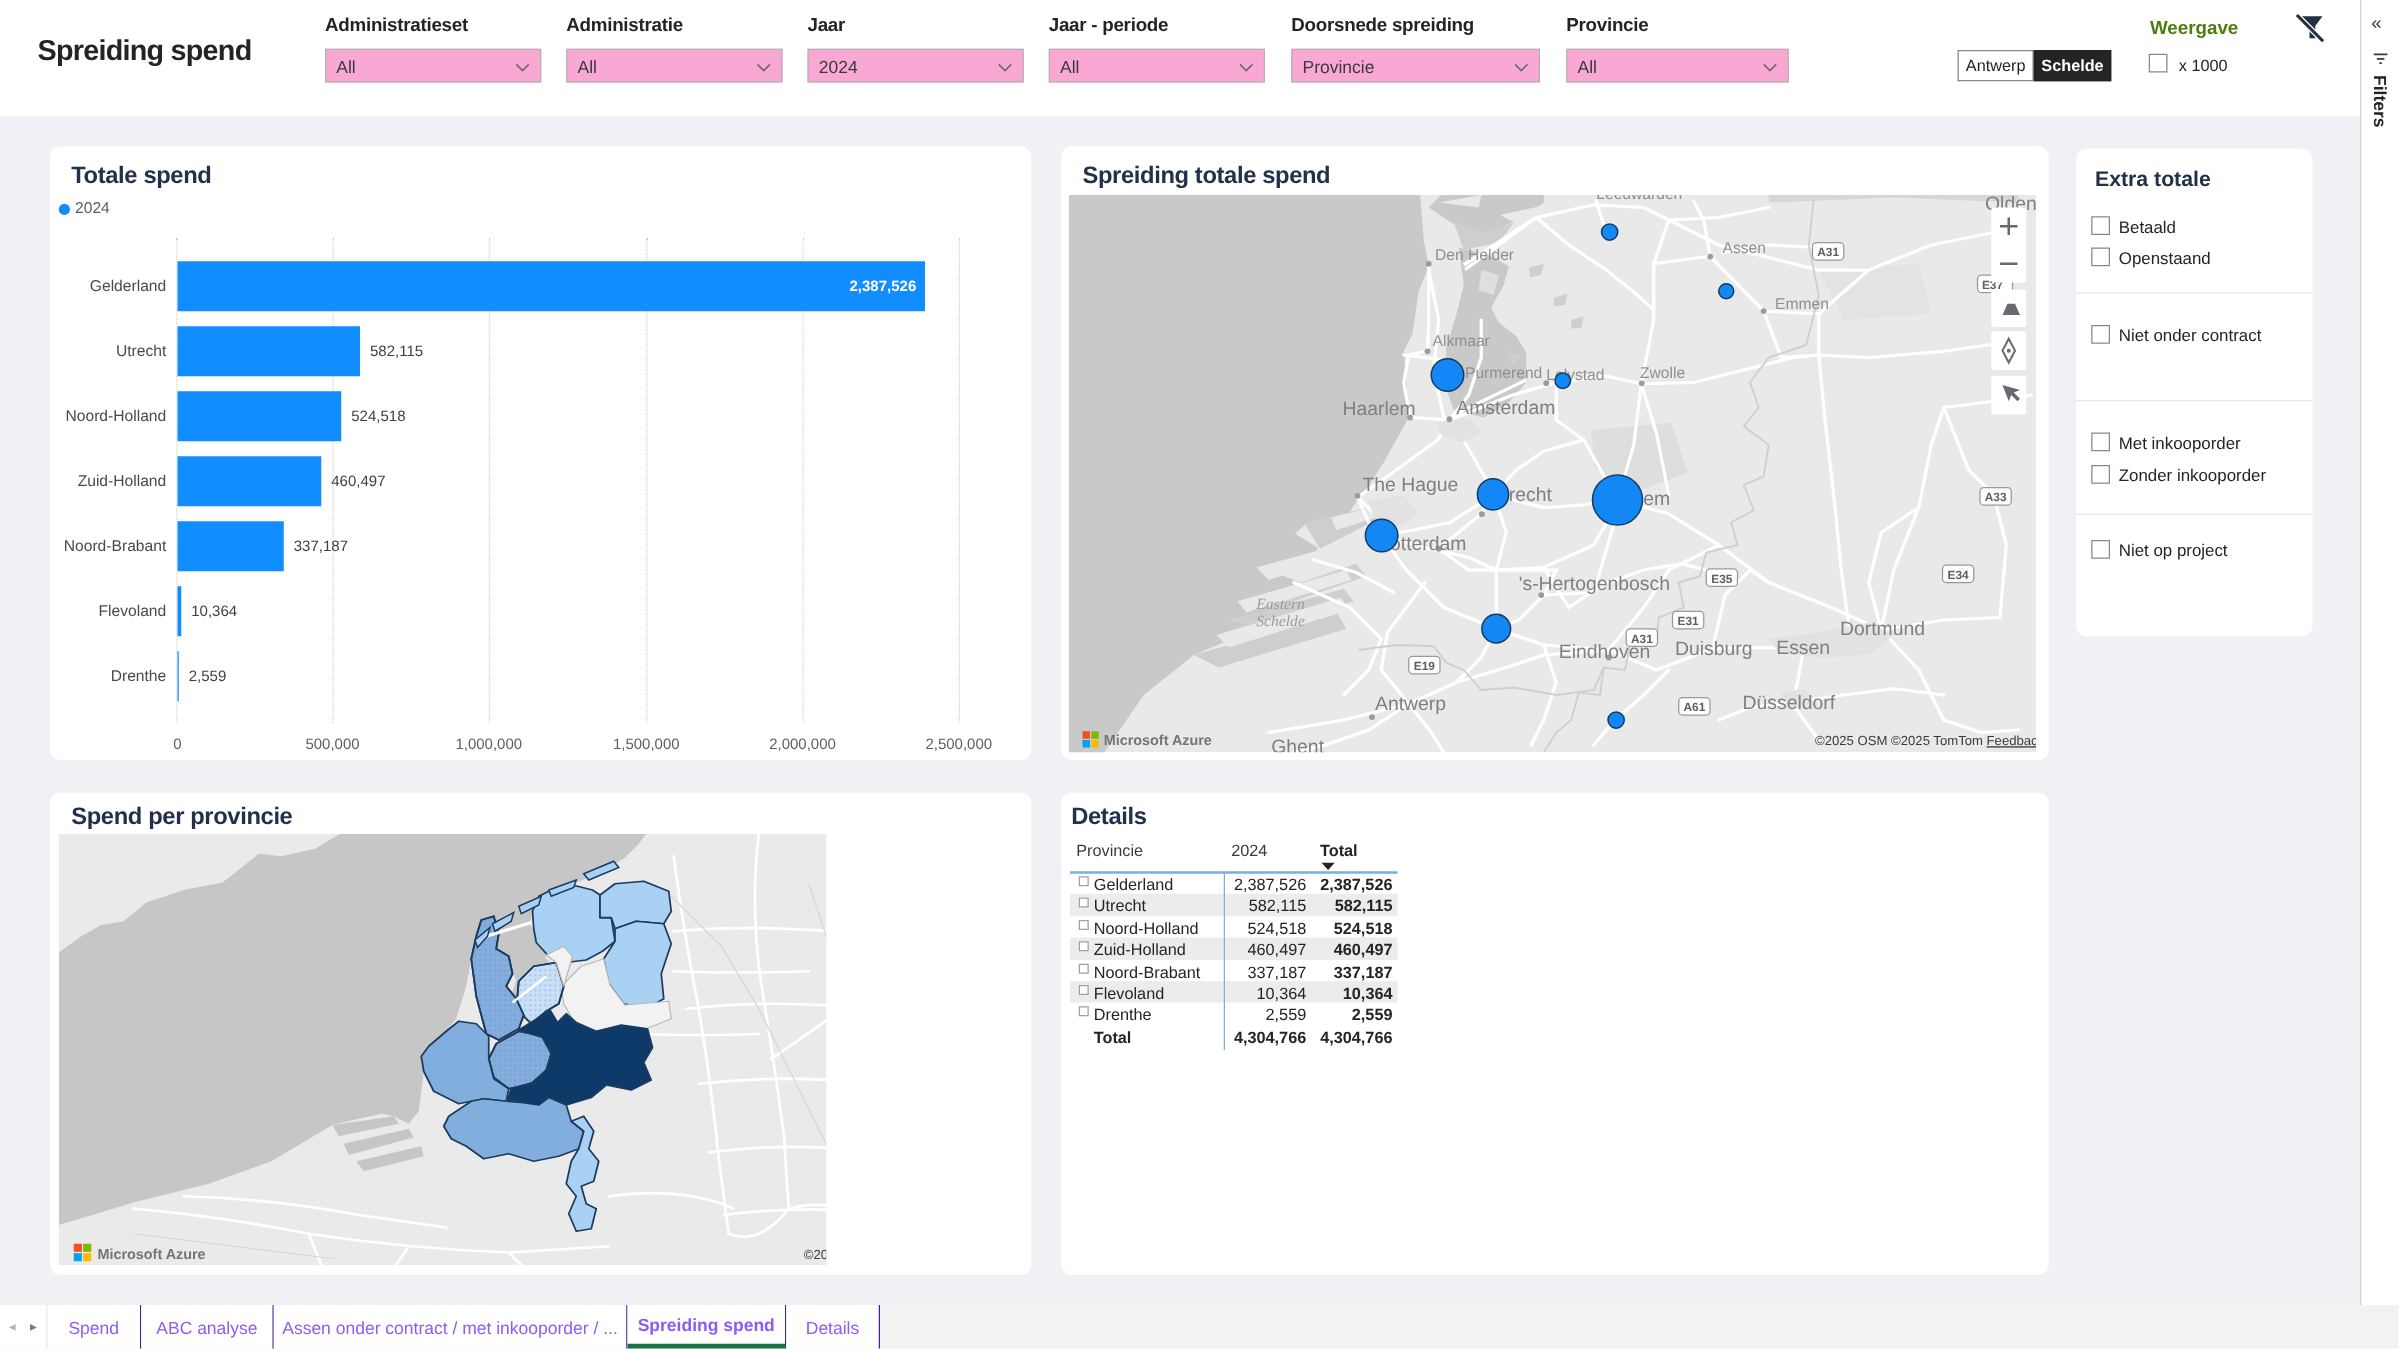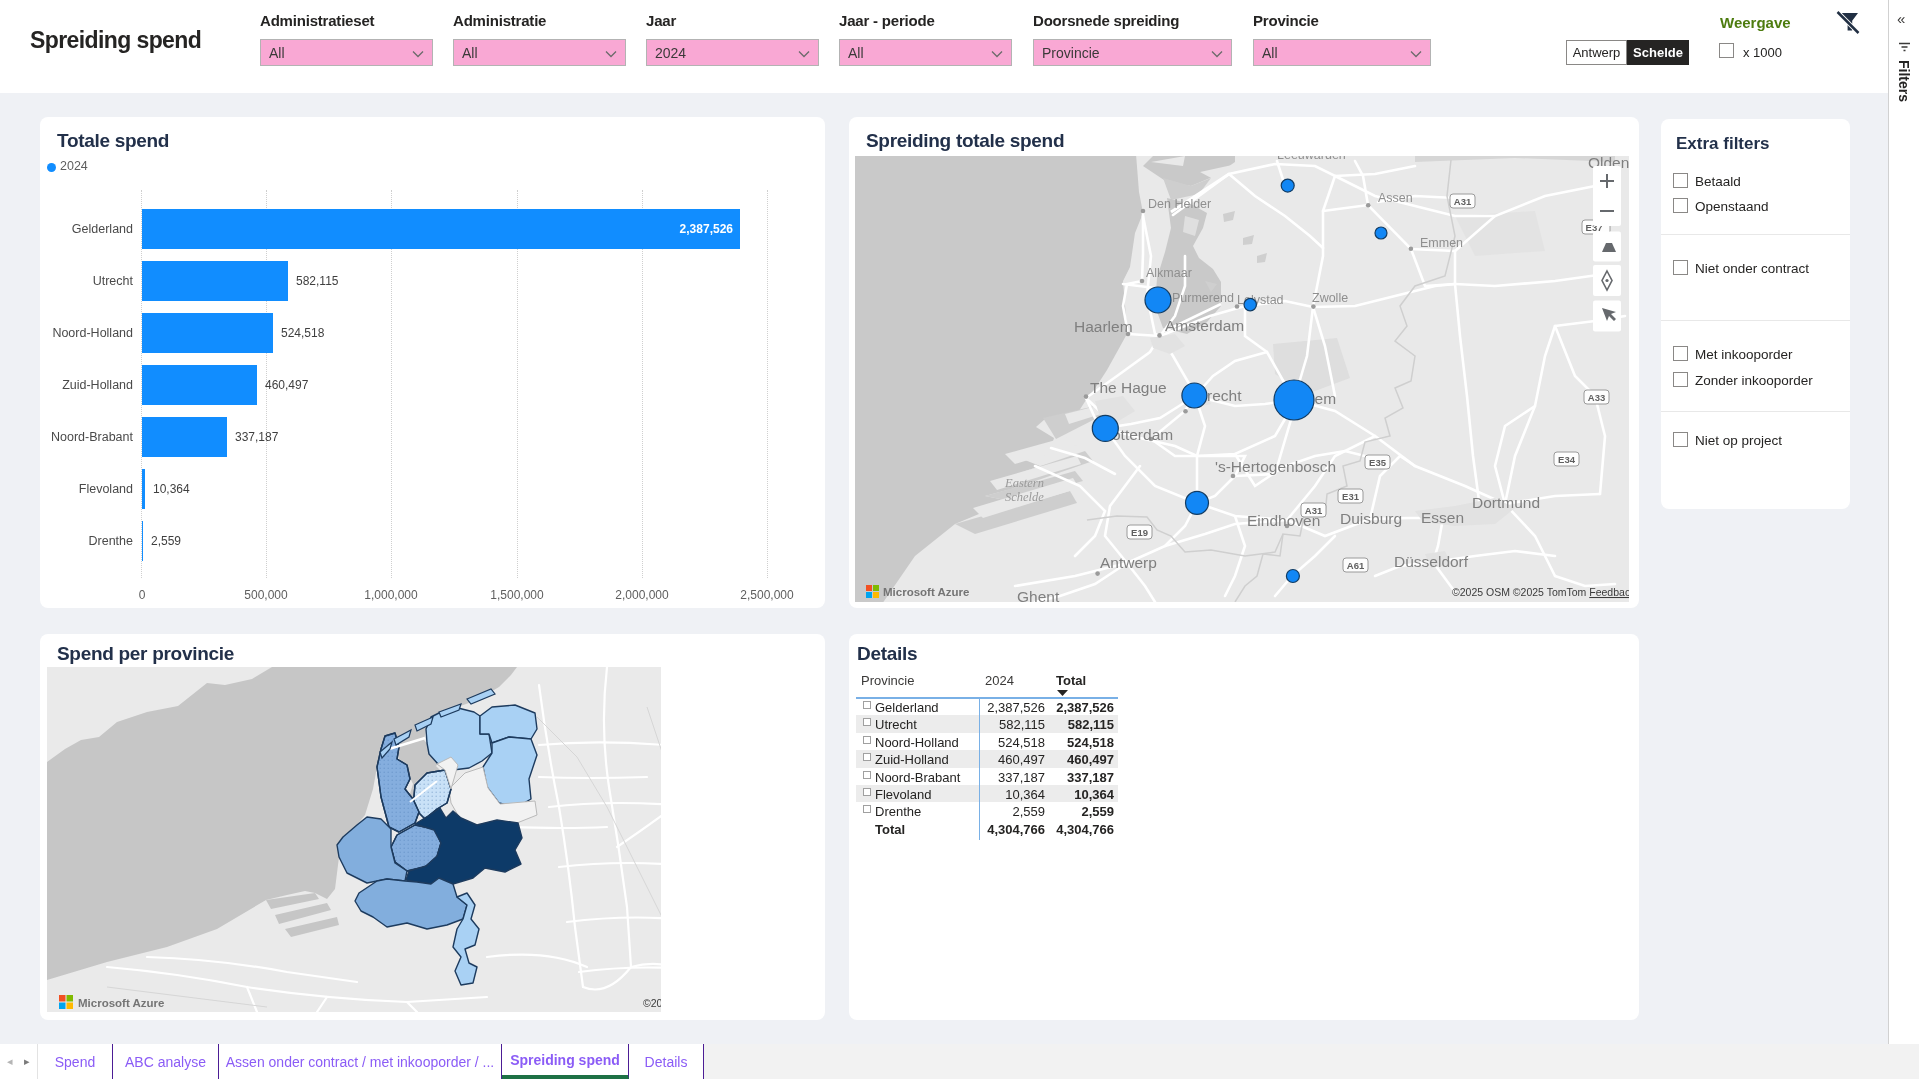--- a/index.html
+++ b/index.html
@@ -371,21 +371,21 @@
           <rect x="11" y="436" width="6" height="6" fill="#00a4ef"></rect>
               <rect x="18" y="436" width="6" height="6" fill="#ffb900"></rect>
           <text x="28" y="440" font-size="11.5" fill="#747474" font-weight="bold">Microsoft Azure</text>
           <text x="597" y="440" font-size="10.5" fill="#3b3b3b">©2025 OSM  ©2025 TomTom  <tspan text-decoration="underline">Feedback</tspan></text>
         </g>
       </svg>
       </div>
     </div>
 
     <div class="card" style="left:1661px; top:26px; width:189px; height:390px;">
-      <div style="position:absolute; left:15px; top:15px; font-size:17px; font-weight:700; color:#22304a;">Extra filters</div>
+      <div style="position:absolute; left:15px; top:15px; font-size:17px; font-weight:700; color:#22304a;">Extra totale</div>
       <span class="cb" style="position:absolute; left:12px; top:54px;"></span>
       <div style="position:absolute; left:34px; top:55px; font-size:13.5px; color:#252423;">Betaald</div>
       <span class="cb" style="position:absolute; left:12px; top:79px;"></span>
       <div style="position:absolute; left:34px; top:80px; font-size:13.5px; color:#252423;">Openstaand</div>
       <div style="position:absolute; left:0; top:115px; width:189px; border-top:1px solid #e8e8e8;"></div>
       <span class="cb" style="position:absolute; left:12px; top:141px;"></span>
       <div style="position:absolute; left:34px; top:142px; font-size:13.5px; color:#252423;">Niet onder contract</div>
       <div style="position:absolute; left:0; top:201px; width:189px; border-top:1px solid #e8e8e8;"></div>
       <span class="cb" style="position:absolute; left:12px; top:227px;"></span>
       <div style="position:absolute; left:34px; top:228px; font-size:13.5px; color:#252423;">Met inkooporder</div>

